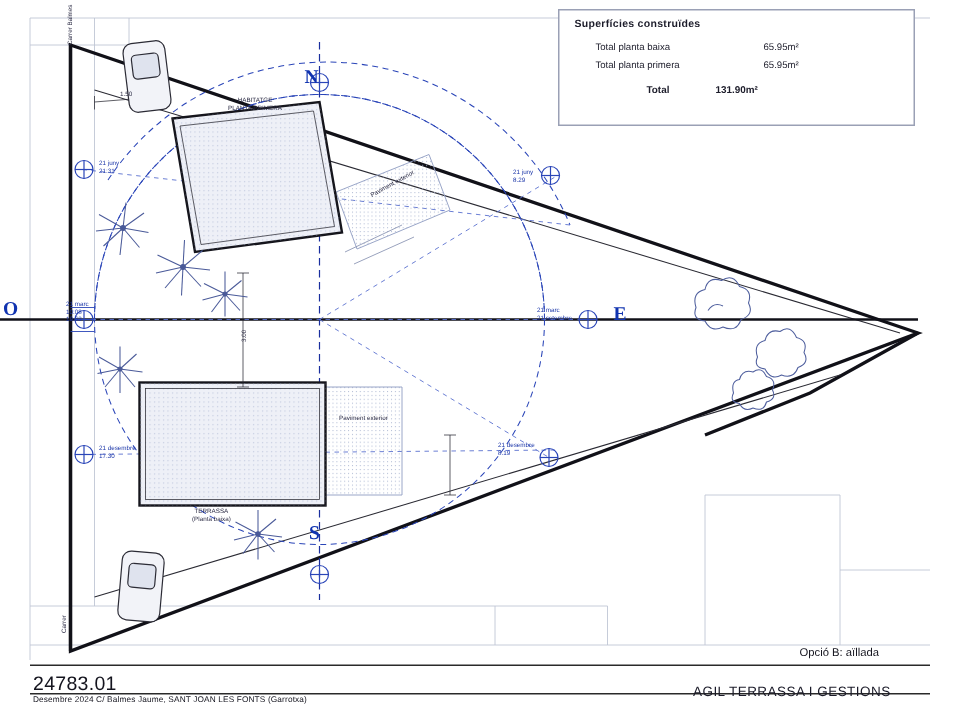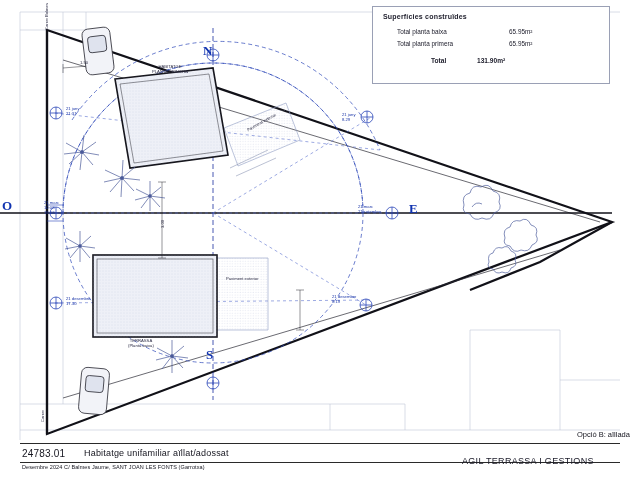--- a/index.html
+++ b/index.html
@@ -74,21 +74,21 @@
     left: 20px;
     top: 462px;
     width: 600px;
     height: 0;
     border-top: 1px solid #2a2a2a;
   }
   .proj-code {
     position: absolute;
     left: 22px;
     top: 448px;
-    font-size: 10px;
+    font-size: 13px;
     color: #14141e;
     letter-spacing: .2px;
     text-align: center;
   }
   .proj-title {
     position: absolute;
     left: 84px;
     top: 448px;
     font-size: 9px;
     color: #14141e;
@@ -109,21 +109,20 @@
     font-size: 9px;
     color: #1a1a28;
     letter-spacing: .3px;
   }
   .option-label {
     position: absolute;
     left: 533px;
     top: 430px;
     font-size: 7.5px;
     color: #14141e;
-    margin-left: 44px;
   }
 
   
   .compass {
     position: absolute;
     font-size: 13px;
     font-weight: bold;
     color: #1033b0;
     font-family: "Liberation Serif", serif;
   }
@@ -398,18 +397,17 @@
   <div class="tiny-note rot-30" style="left:246px; top:128px;">Paviment exterior</div>
   <div class="tiny-note" style="left:226px; top:276px;">Paviment exterior</div>
   <div class="tiny-note" style="left:80px; top:60px;">1.50</div>
   <div class="tiny-note rot90" style="left:160px; top:228px;">3.00</div>
   <div class="tiny-note rot90" style="left:44px; top:30px;">Carrer Balmes</div>
   <div class="tiny-note rot90" style="left:40px; top:422px;">Carrer</div>
 
   <div class="option-label">Opció B: aïllada</div>
   <div class="bottom-rule"></div>
   <div class="proj-code">24783.01</div>
-  <div class="proj-title">Habitatge unifamiliar aïllat/adossat</div>
   <div class="bottom-rule2"></div>
   <div class="proj-sub">Desembre 2024  C/ Balmes Jaume, SANT JOAN LES FONTS (Garrotxa)</div>
   <div class="company">AGIL TERRASSA I GESTIONS</div>
 
 </div>
 
 </body></html>

